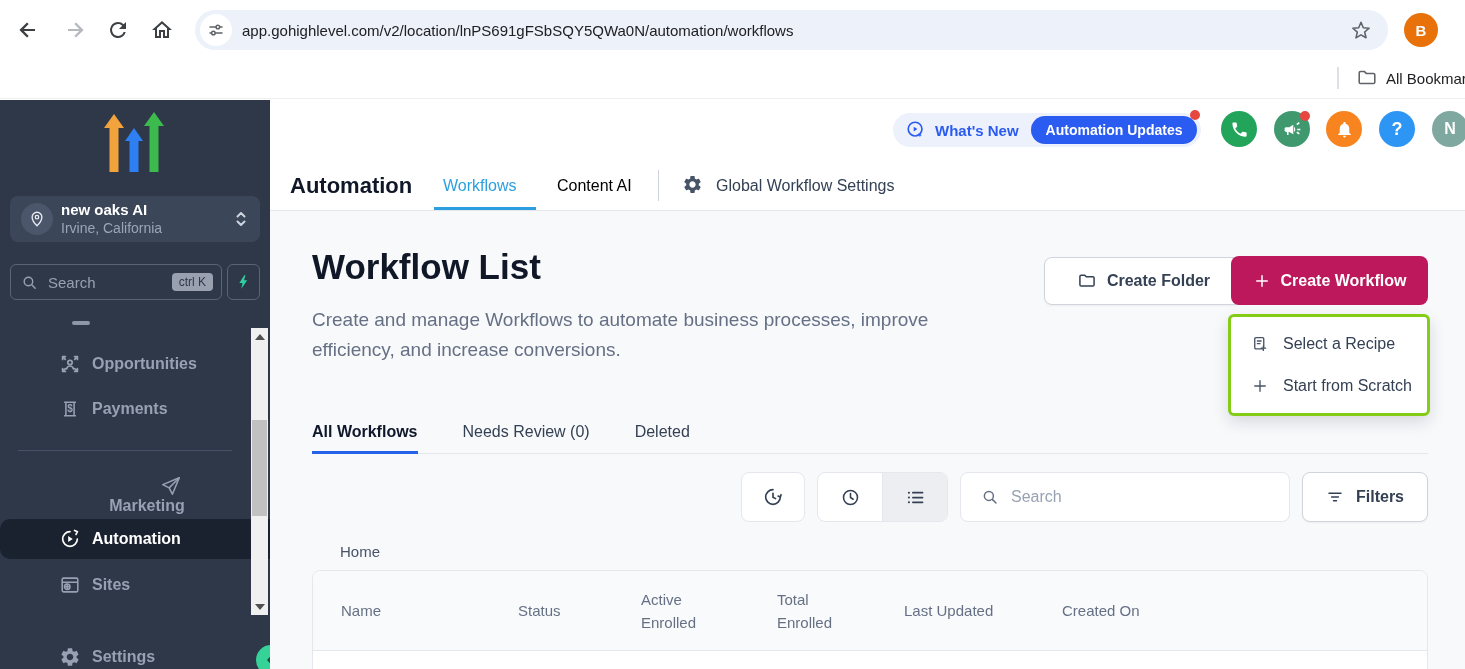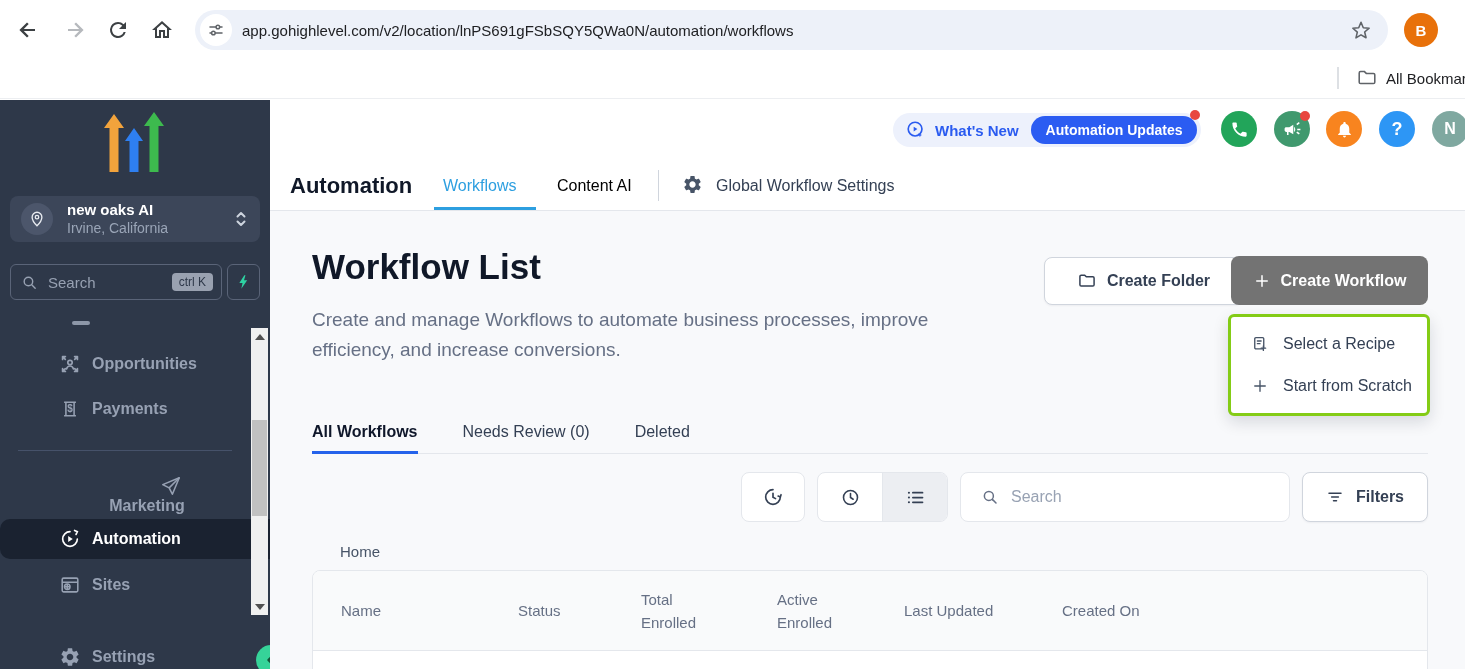--- a/index.html
+++ b/index.html
@@ -19,21 +19,21 @@
   .bm-bar{position:absolute;left:0;top:58px;width:1465px;height:41px;background:#fff;border-bottom:1px solid #eceef1;}
   .bm-divider{position:absolute;left:1337px;top:9px;width:2px;height:22px;background:#dde0e4;}
   .bm-folder{position:absolute;left:1356px;top:9px;color:#5f6368;cursor:pointer;display:flex;align-items:center;gap:8px;}
   .bm-label{font-size:15px;color:#202124;white-space:nowrap;}
 
   
   .sidebar{position:absolute;left:0;top:100px;width:270px;height:569px;background:#2e3849;}
   .logo{position:absolute;left:102px;top:12px;}
   .acct{position:absolute;left:10px;top:96px;width:250px;height:46px;background:#3c4659;border-radius:8px;display:flex;align-items:center;cursor:pointer;}
   .acct-ic{width:32px;height:32px;border-radius:50%;background:#4c566b;margin-left:11px;display:flex;align-items:center;justify-content:center;color:#e8ebf0;}
-  .acct-txt{margin-left:14px;line-height:1.25;}
+  .acct-txt{margin-left:8px;line-height:1.25;}
   .acct-name{font-size:15px;font-weight:700;color:#fff;}
   .acct-loc{font-size:14px;color:#9aa5b7;}
   .acct-chev{margin-left:auto;margin-right:12px;color:#cdd4de;}
   .sb-search{position:absolute;left:10px;top:164px;width:212px;height:36px;border:1px solid #5a6478;border-radius:6px;display:flex;align-items:center;}
   .sb-search input{background:transparent;border:none;outline:none;color:#cfd6e0;font-size:15px;width:108px;margin-left:8px;}
   .sb-search input::placeholder{color:#97a1b2;}
   .sb-kbd{margin-left:auto;margin-right:8px;background:#99a1b0;color:#2e3849;font-size:12px;border-radius:4px;padding:2px 7px;}
   .sb-bolt{position:absolute;left:227px;top:164px;width:33px;height:36px;border:1px solid #5a6478;border-radius:6px;display:flex;align-items:center;justify-content:center;cursor:pointer;}
   .remnant{position:absolute;left:72px;top:221px;width:18px;height:4px;border-radius:2px;background:#8d97a8;}
   .sb-item{position:absolute;left:0;width:284px;height:38px;display:flex;align-items:center;color:#97a1b3;font-size:16px;font-weight:600;cursor:pointer;}
@@ -62,21 +62,21 @@
   .hdr-vdiv{position:absolute;left:388px;top:10px;width:1px;height:31px;background:#d0d5dd;}
   .hdr-gear{position:absolute;left:412px;top:14px;color:#475467;cursor:pointer;}
   .hdr-glob{position:absolute;left:446px;top:17px;font-size:16px;color:#344054;cursor:pointer;}
 
   .content{position:absolute;left:0;top:111px;width:1195px;height:458px;background:#f8f9fb;}
   .wl-title{position:absolute;left:42px;top:36px;font-size:35px;font-weight:700;color:#101828;}
   .wl-desc{position:absolute;left:42px;top:94px;width:700px;font-size:19px;line-height:30px;color:#667085;}
   .btn{display:flex;align-items:center;justify-content:center;gap:10px;border-radius:8px;font-size:16px;font-weight:600;cursor:pointer;}
   .btn-white{background:#fff;border:1px solid #d0d5dd;color:#344054;box-shadow:0 1px 2px rgba(16,24,40,.05);}
   .cf-btn{position:absolute;left:774px;top:46px;width:199px;height:48px;}
-  .cw-btn{position:absolute;left:961px;top:45px;width:197px;height:49px;background:#737373;color:#fff;border:none;}
+  .cw-btn{position:absolute;left:961px;top:45px;width:197px;height:49px;background:#be185d;color:#fff;border:none;}
   .dropdown{position:absolute;left:958px;top:103px;width:202px;background:#fff;border:3px solid #84cc16;border-radius:6px;box-shadow:0 6px 16px rgba(16,24,40,.14);padding:6px 0;z-index:5;}
   .dd-item{height:42px;display:flex;align-items:center;gap:14px;padding-left:20px;font-size:16px;color:#344054;cursor:pointer;}
   .dd-item .ic{color:#475467;display:flex;}
   .tabs-row{position:absolute;left:42px;top:204px;width:1116px;height:39px;border-bottom:1px solid #e4e7ec;display:flex;gap:45px;}
   .tab{font-size:16px;color:#344054;padding-top:8px;cursor:pointer;position:relative;}
   .tab.active{color:#0f172a;font-weight:600;}
   .tab.active::after{content:"";position:absolute;left:0;right:0;bottom:-1px;height:3px;background:#2563eb;}
   .tool-btn{position:absolute;top:261px;height:50px;background:#fff;border:1px solid #e4e7ec;border-radius:8px;display:flex;align-items:center;justify-content:center;color:#344054;cursor:pointer;}
   .seg{position:absolute;left:547px;top:261px;width:131px;height:50px;background:#fff;border:1px solid #e4e7ec;border-radius:8px;display:flex;overflow:hidden;}
   .seg-cell{flex:1;display:flex;align-items:center;justify-content:center;color:#344054;cursor:pointer;}
@@ -414,21 +414,21 @@
           </svg>
         <span>Filters</span>
       </div>
 
       <div class="home">Home</div>
 
       <div class="table">
         <div class="thead">
           <div class="tcol">Name</div>
           <div class="tcol">Status</div>
+          <div class="tcol"><span class="wrap">Active Enrolled</span></div>
           <div class="tcol"><span class="wrap">Total Enrolled</span></div>
-          <div class="tcol"><span class="wrap">Active Enrolled</span></div>
           <div class="tcol">Last Updated</div>
           <div class="tcol">Created On</div>
         </div>
       </div>
     </div>
   </div>
 </div>
 
 </body></html>

